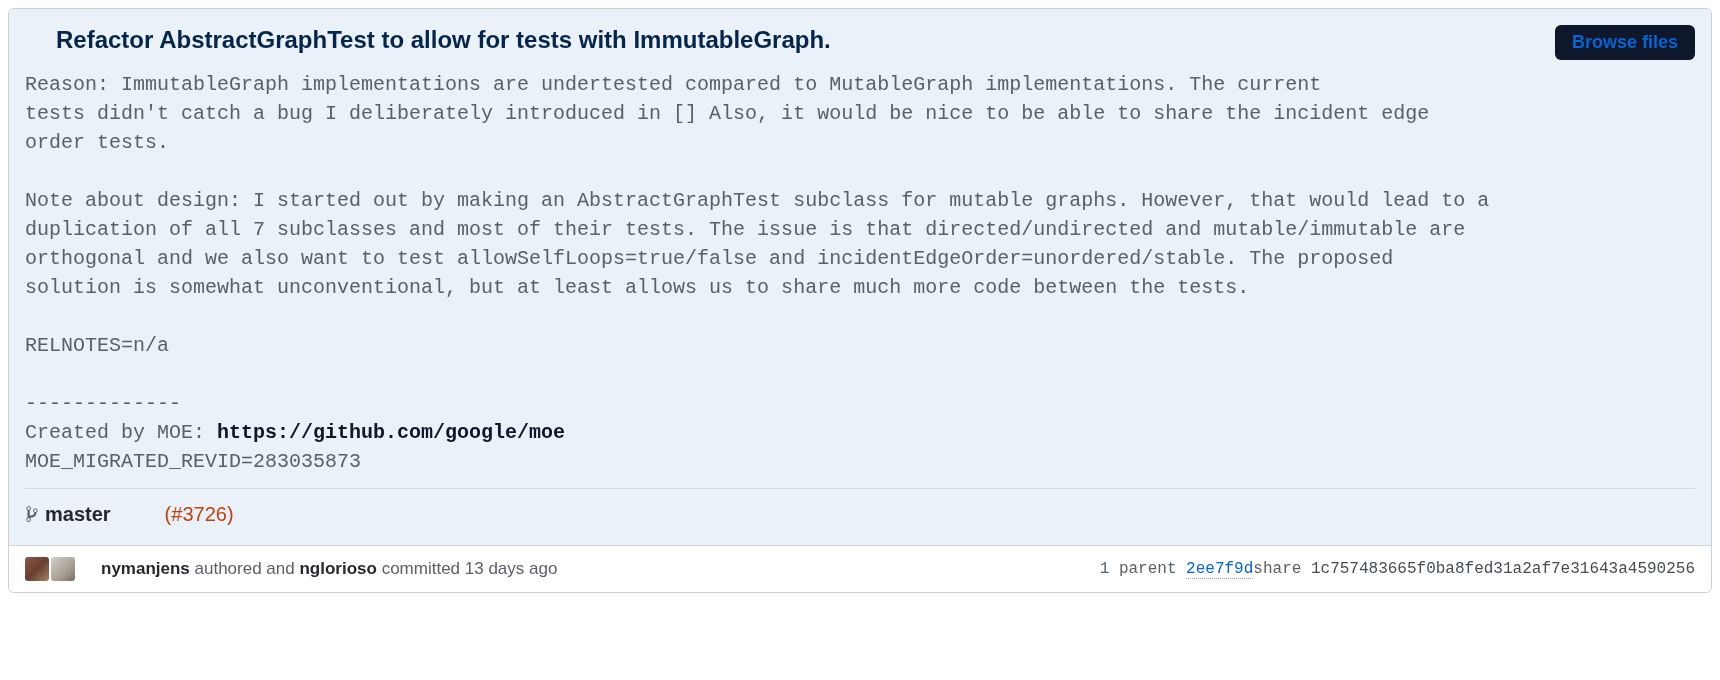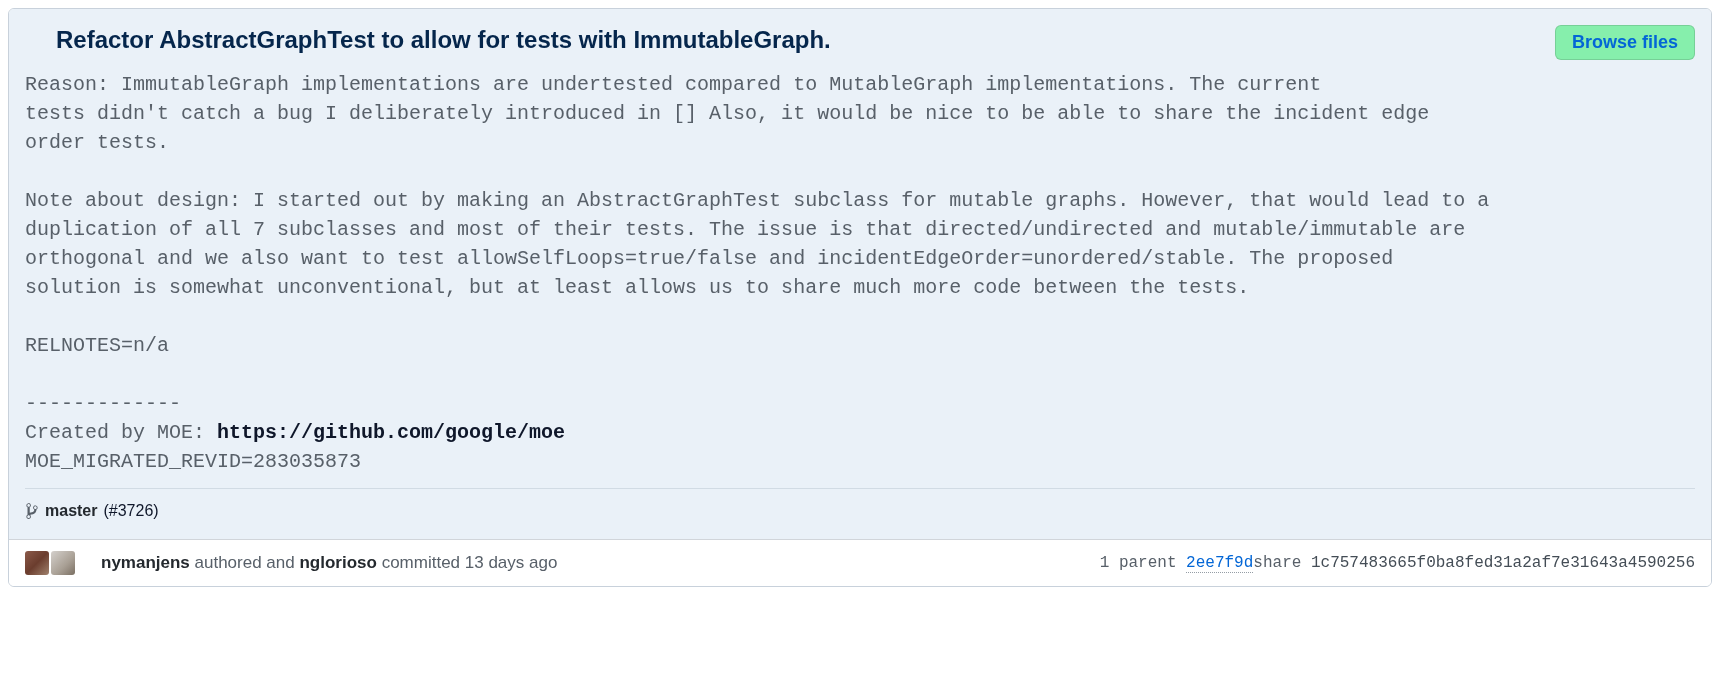--- a/index.html
+++ b/index.html
@@ -32,21 +32,21 @@
     }
     .commit-title {
       font-size: 24px;
       font-weight: 600;
       color: #05264c;
       line-height: 1.25;
       margin-right: 16px;
       margin-left: 31px;
     }
     .browse-files-btn {
-      background: #86efac;
+      background: #0f172a;
       border: 1px solid rgba(27,31,35,0.15);
       border-radius: 6px;
       padding: 6px 16px;
       font-size: 18px;
       font-weight: 600;
       color: #0366d6;
       cursor: pointer;
       white-space: nowrap;
     }
     .commit-body {
@@ -63,33 +63,34 @@
       text-decoration: none;
       font-weight: bold;
     }
     .branch-row {
       border-top: 1px solid #d1dbe4;
       margin-top: 12px;
       padding-top: 10px;
       display: flex;
       align-items: center;
       gap: 6px;
-      font-size: 16px;
+      font-size: 20px;
       color: #586069;
     }
     .branch-icon {
       color: #586069;
       display: inline-flex;
     }
     .branch-name {
       font-weight: 600;
       color: #24292e;
     }
     .pr-ref {
-      color: #0f172a;
+      color: #c2410c;
+      margin-left: 48px;
     }
     .commit-meta {
       background: #fff;
       border-top: 1px solid #d1d5da;
       padding: 10px 16px;
       display: flex;
       justify-content: space-between;
       align-items: center;
       font-size: 17px;
       flex-wrap: wrap;

